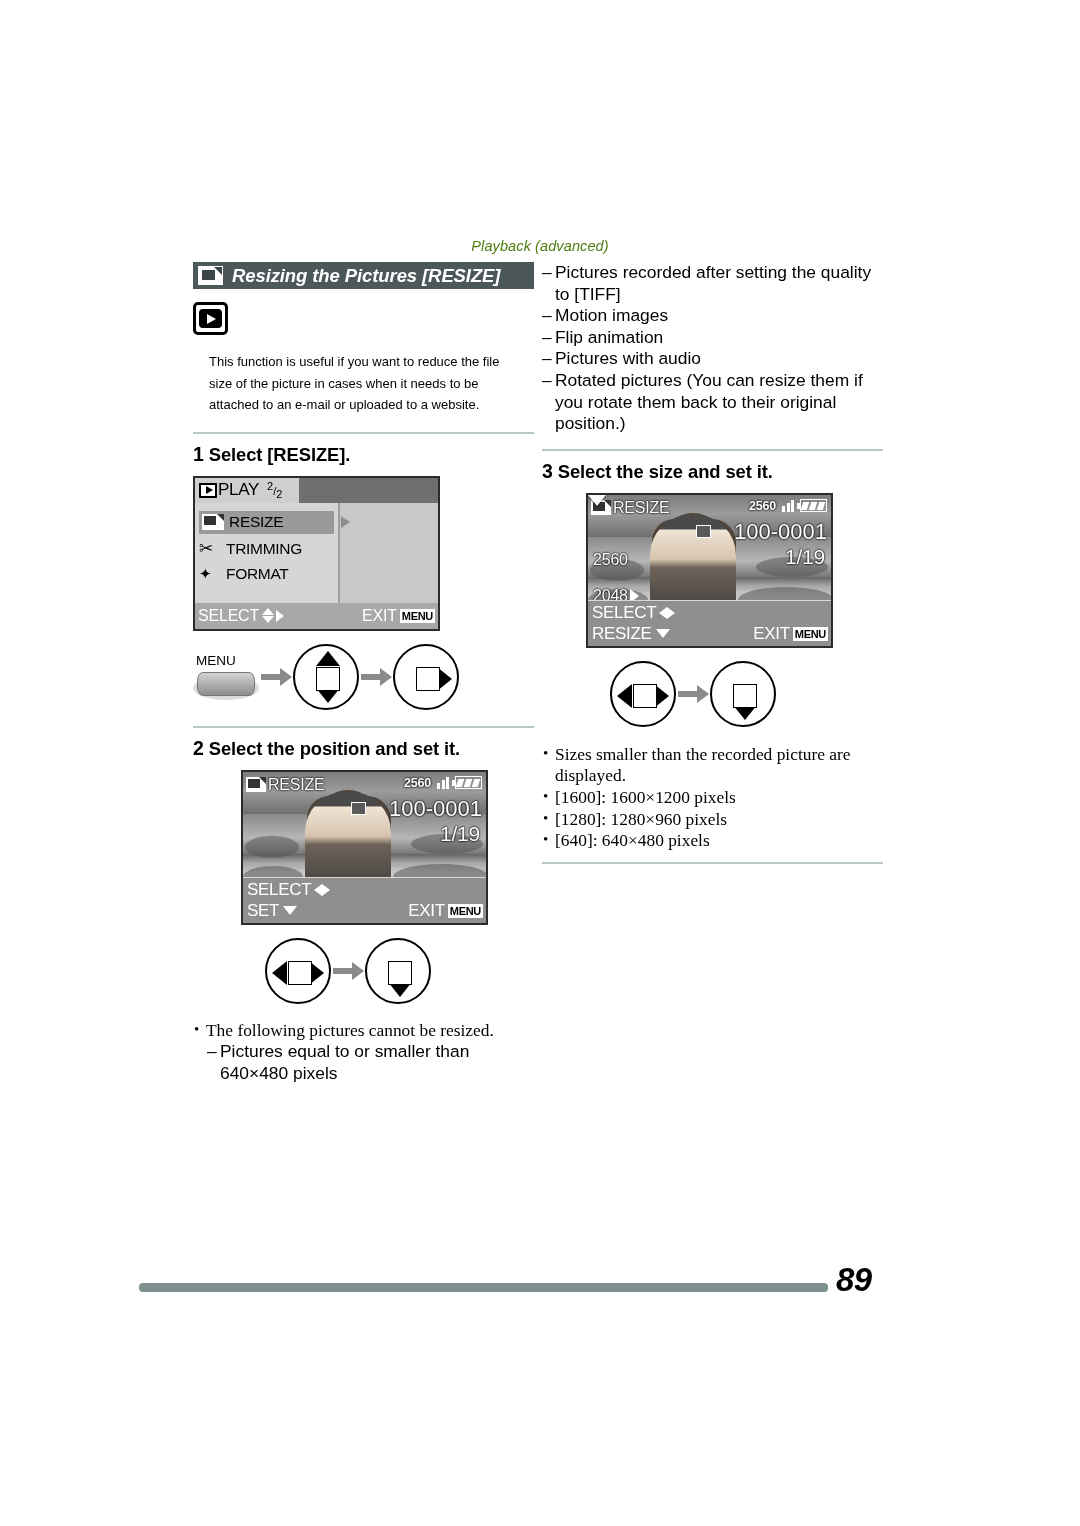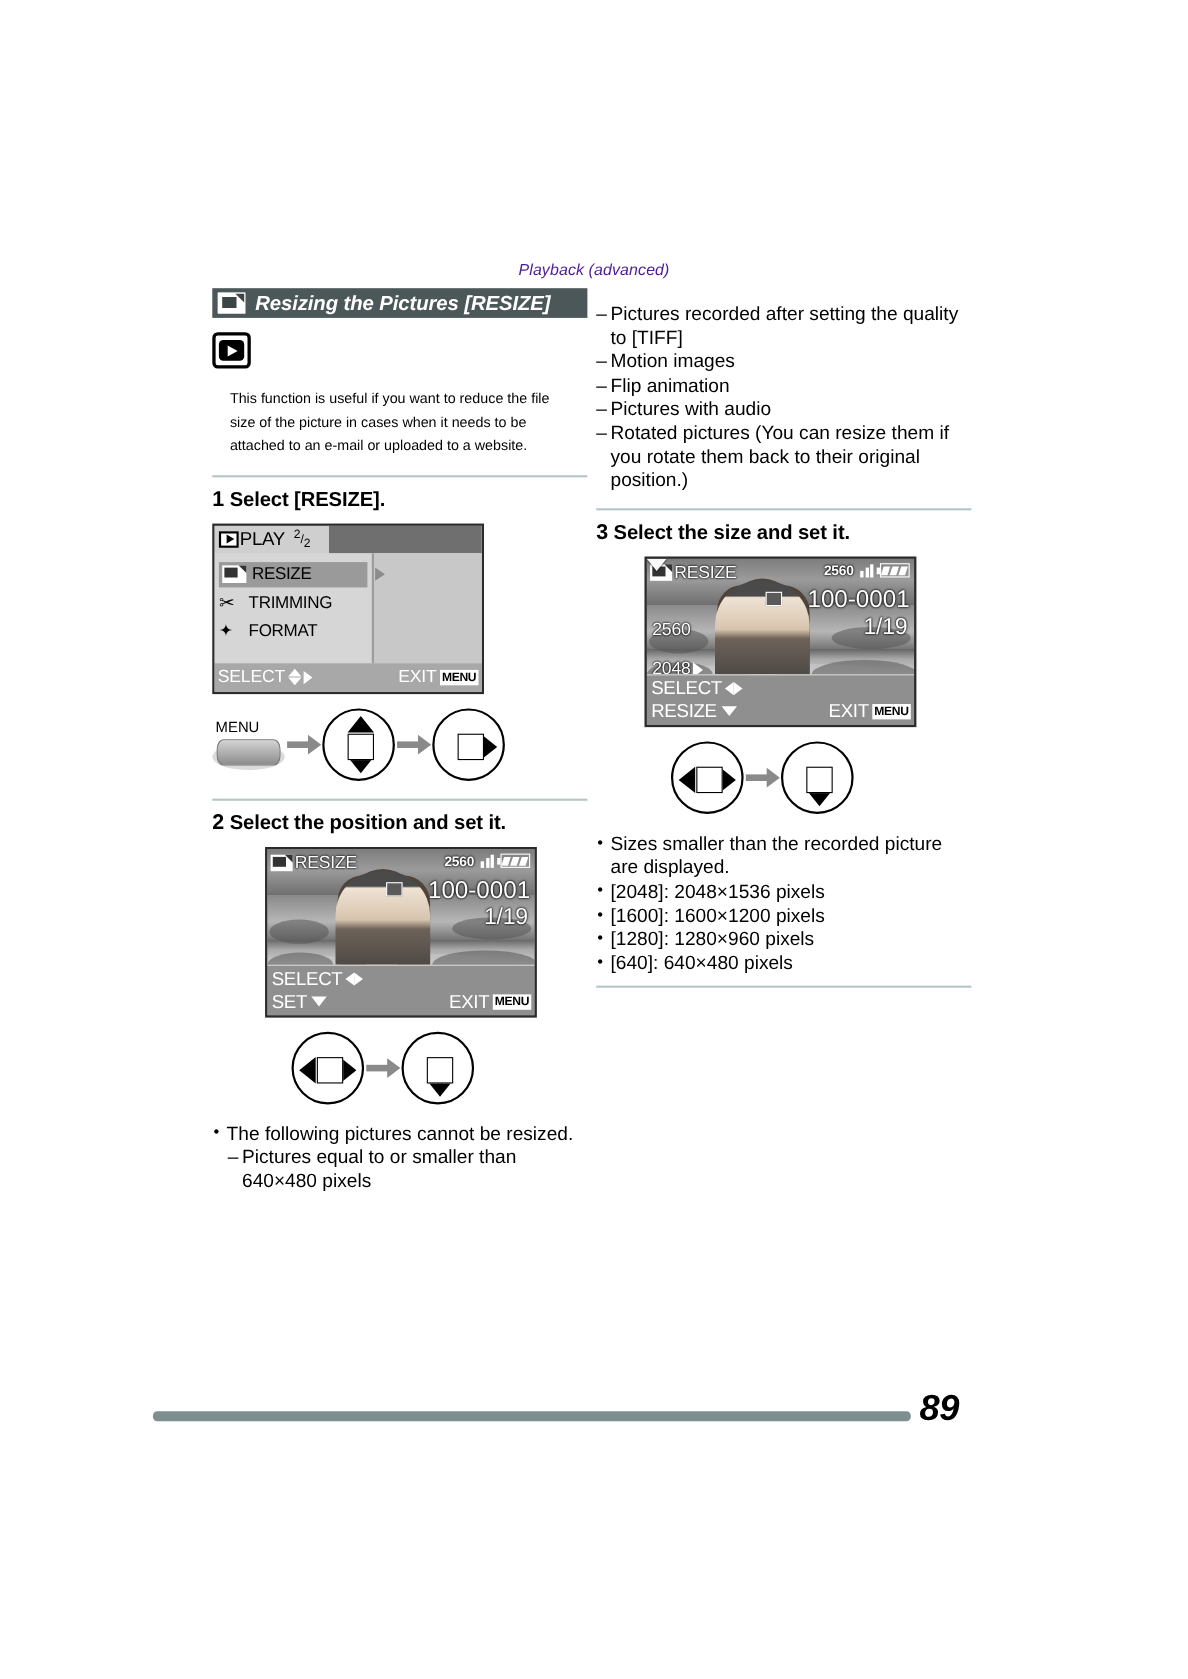--- a/index.html
+++ b/index.html
@@ -12,28 +12,28 @@
     position:relative;
     overflow:hidden;
   }
 
   .page { position:absolute; left:0; top:0; width:1080px; height:1526px; }
 
   
   .runhead {
     position:absolute; left:0; top:238px; width:1080px;
     text-align:center;
-    font-style:italic; font-size:14.5px; color:#4c1d95;
+    font-style:italic; font-size:14.5px; color:#4d7c0f;
     letter-spacing:.1px;
   }
 
   
   .col { position:absolute; top:262px; width:341px; }
   .col-left  { left:193px; }
-  .col-right { left:542px;margin-top:13px; }
+  .col-right { left:542px; }
 
   
   .titlebar {
     height:27px; background:#4b5759; display:flex; align-items:center;
     padding-left:5px; margin-bottom:13px;
   }
   .titlebar .tb-text {
     color:#fff; font-style:italic; font-weight:bold; font-size:18.5px;
     margin-left:9px; white-space:nowrap; letter-spacing:-.1px;
   }
@@ -241,21 +241,21 @@
              border-bottom:16.5px solid #000; z-index:-1;}
   .pad .dno{ left:19.5px; bottom:3.5px; border-left:13.5px solid transparent; border-right:13.5px solid transparent;
              border-top:16.5px solid #000; z-index:-1;}
   .pad .lfo{ left:3.5px; top:19.5px; border-top:13.5px solid transparent; border-bottom:13.5px solid transparent;
              border-right:16.5px solid #000; z-index:-1;}
   .pad .rto{ right:3.5px; top:19.5px; border-top:13.5px solid transparent; border-bottom:13.5px solid transparent;
              border-left:16.5px solid #000; z-index:-1;}
 
   
   ul.bl{ list-style:none; margin:0; padding:0; font-size:17.4px; line-height:21.6px;}
-  ul.bl > li{ position:relative; padding-left:13px; margin-bottom:0px; }
+  ul.bl > li{ position:relative; padding-left:13px; margin-bottom:0px;font-family:Liberation Serif, serif; }
   ul.bl > li::before{ content:"\2022"; position:absolute; left:1px; top:-1px; font-size:15px;}
   ul.dl{ list-style:none; margin:0; padding:0 0 0 14px; font-size:17.4px; line-height:21.6px;}
   ul.dl > li{ position:relative; padding-left:13px; }
   ul.dl > li::before{ content:"\2013"; position:absolute; left:0px; top:0px; }
   ul.dl.nohang{ padding-left:0; }
 
   
   .footbar{ position:absolute; left:139px; top:1283px; width:689px; height:9px;
             background:#7e8f90; border-radius:4px; }
   .pageno{ position:absolute; left:836px; top:1261px; font-size:33px; font-weight:bold;
@@ -580,21 +580,20 @@
         <span class="up"></span>
           <span class="dn on"></span>
           <span class="lf"></span>
           <span class="rt"></span>
         <span class="ctr"></span>
       </div>
     </div>
 
     <ul class="bl" style="margin-top:17px;">
       <li>Sizes smaller than the recorded picture are displayed.</li>
-      <li>[2048]:  2048×1536 pixels</li>
       <li>[1600]:  1600×1200 pixels</li>
       <li>[1280]:  1280×960 pixels</li>
       <li>[640]:    640×480 pixels</li>
     </ul>
 
     <div class="rule" style="margin-top:10px;"></div>
   </div>
 
   <div class="footbar"></div>
   <div class="pageno">89</div>

